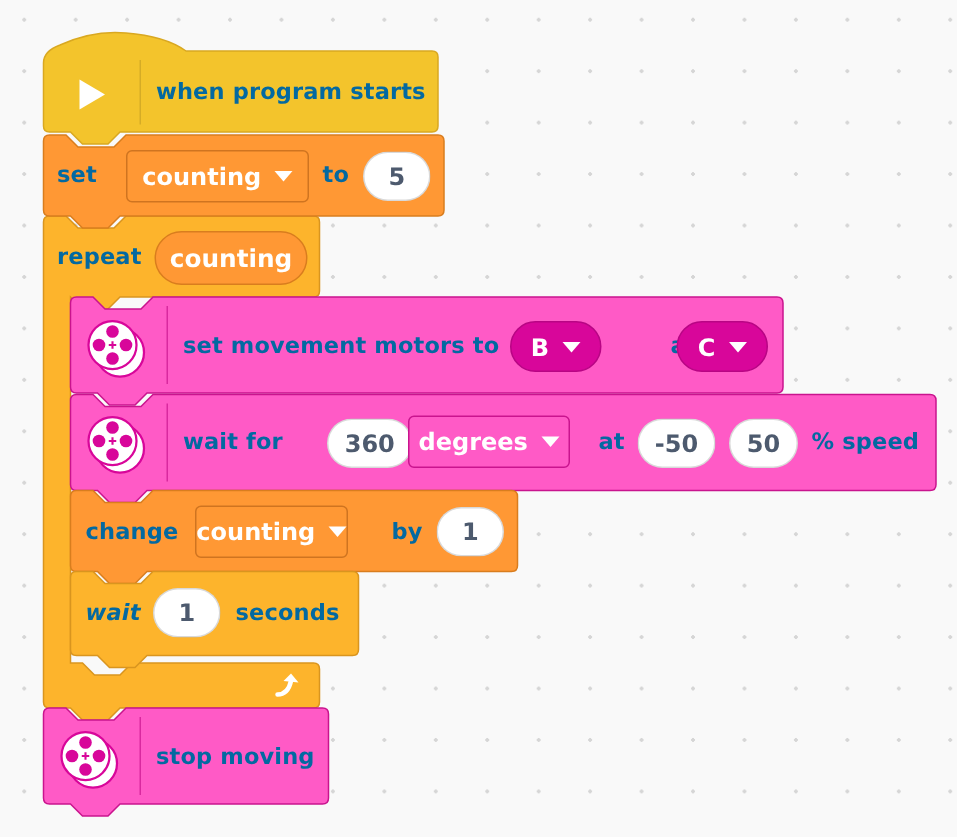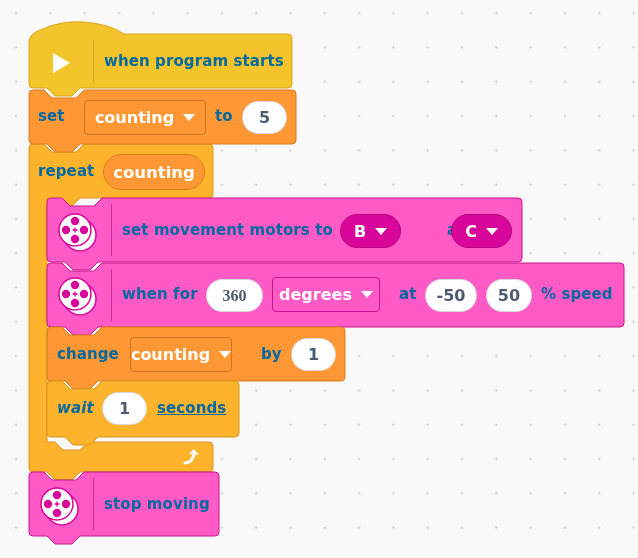--- a/index.html
+++ b/index.html
@@ -104,22 +104,22 @@
     <svg class="motor" style="left:55px;top:274px;" viewBox="0 0 44 44">
       <circle cx="25" cy="25" r="16" fill="#fff" stroke="#d8069a" stroke-width="1.5"></circle>
       <circle cx="20" cy="20" r="16" fill="#fff" stroke="#d8069a" stroke-width="1.5"></circle>
       <circle cx="20" cy="11" r="4.2" fill="#d8069a"></circle>
       <circle cx="20" cy="29" r="4.2" fill="#d8069a"></circle>
       <circle cx="11" cy="20" r="4.2" fill="#d8069a"></circle>
       <circle cx="29" cy="20" r="4.2" fill="#d8069a"></circle>
       <path d="M20 17.5 V22.5 M17.5 20 H22.5" stroke="#d8069a" stroke-width="1.4"></path>
     </svg>
     <div class="sep" style="left:111px;top:269px;height:52px;background:#c9148e;opacity:0.7;"></div>
-    <span class="lbl" style="left:122px;top:285px;">when for</span>
-    <div class="pill" style="left:206px;top:279px;width:57px;font-family:Liberation Serif, serif;">360</div>
+    <span class="lbl" style="left:122px;top:285px;">wait for</span>
+    <div class="pill" style="left:218px;top:279px;width:57px;">360</div>
     <div class="dd" style="left:272px;top:277px;width:108px;background:#ff5ac6;border:1px solid #c9148e;">
       <span>degrees</span>
       <span class="tri"></span>
     </div>
     <span class="lbl" style="left:399px;top:285px;">at</span>
     <div class="pill" style="left:425px;top:279px;width:52px;">-50</div>
     <div class="pill" style="left:486px;top:279px;width:46px;">50</div>
     <span class="lbl" style="left:541px;top:285px;text-align:right;">% speed</span>
   </div>
 
@@ -135,21 +135,21 @@
     <span class="lbl" style="left:261px;top:345px;">by</span>
     <div class="pill" style="left:291px;top:338px;width:45px;">1</div>
   </div>
 
   <svg class="blk" style="left:0;top:0;" width="638" height="558">
     <path d="M47 385 Q47 381 51 381 L62 381 L70 389 L94 389 L102 381 L235 381 Q239 381 239 385 L239 433 Q239 437 235 437 L98 437 L90 445 L73 445 L65 437 L51 437 Q47 437 47 433 Z" fill="#fdb42c" stroke="#d9951f" stroke-width="1"></path>
   </svg>
   <div>
     <span class="lbl" style="left:57px;top:399px;font-style:italic;">wait</span>
     <div class="pill" style="left:102px;top:392px;width:45px;">1</div>
-    <span class="lbl" style="left:157px;top:399px;text-decoration:underline;">seconds</span>
+    <span class="lbl" style="left:157px;top:399px;">seconds</span>
   </div>
 
   <svg class="blk" style="left:0;top:0;" width="638" height="558">
     <path d="M29 476 Q29 472 33 472 L44 472 L52 480 L76 480 L84 472 L215 472 Q219 472 219 476 L219 532 Q219 536 215 536 L80 536 L72 544 L55 544 L47 536 L33 536 Q29 536 29 532 Z" fill="#ff5ac6" stroke="#c9148e" stroke-width="1"></path>
   </svg>
   <div>
     <svg class="motor" style="left:37px;top:484px;" viewBox="0 0 44 44">
       <circle cx="25" cy="25" r="16" fill="#fff" stroke="#d8069a" stroke-width="1.5"></circle>
       <circle cx="20" cy="20" r="16" fill="#fff" stroke="#d8069a" stroke-width="1.5"></circle>
       <circle cx="20" cy="11" r="4.2" fill="#d8069a"></circle>

